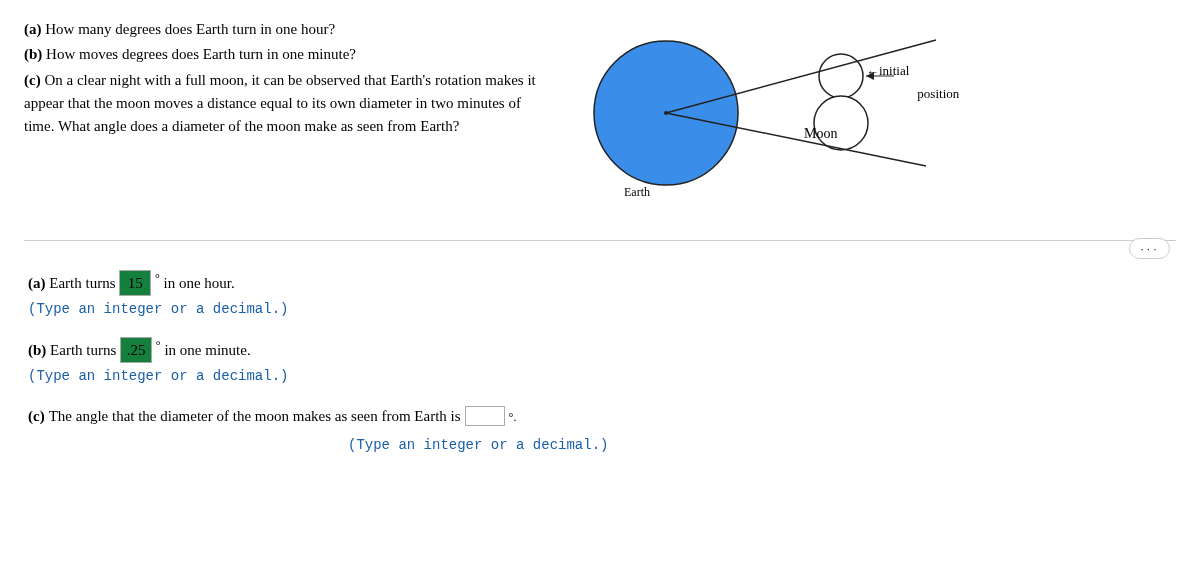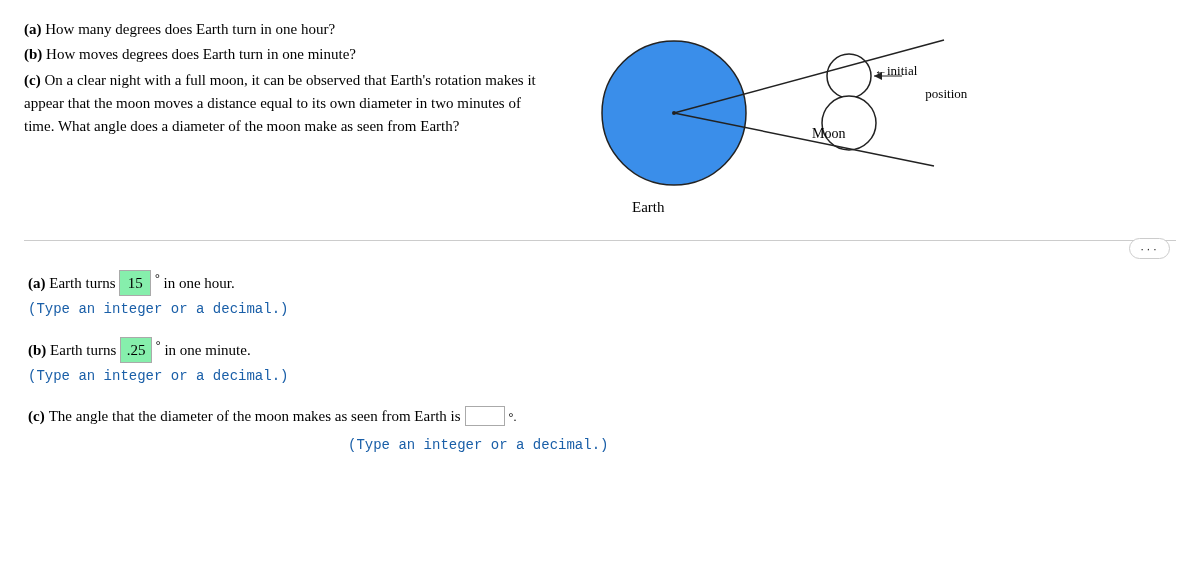--- a/index.html
+++ b/index.html
@@ -10,21 +10,21 @@
       color: #000;
       width: 1200px;
       min-height: 586px;
       overflow: hidden;
     }
 
     .top-section {
       display: flex;
       flex-direction: row;
       padding: 18px 24px 12px 24px;
-      gap: 20px;
+      gap: 12px;
       align-items: flex-start;
     }
 
     .question-text {
       flex: 0 0 520px;
       line-height: 1.55;
       font-size: 15px;
     }
 
     .question-text p {
@@ -41,23 +41,23 @@
     }
 
     .diagram-svg-container {
       position: relative;
       width: 420px;
       height: 200px;
     }
 
     .diagram-label-earth {
       position: absolute;
-      bottom: 2px;
+      bottom: 18px;
       left: 68px;
-      font-size: 15px;
+      font-size: 12px;
     }
 
     .diagram-label-moon {
       position: absolute;
       top: 108px;
       left: 248px;
       font-size: 14px;
     }
 
     .diagram-label-initial {
@@ -102,21 +102,21 @@
     .answer-hint {
       color: #1a5fa8;
       font-size: 14px;
       margin-top: 2px;
       font-family: Liberation Mono, monospace;
     }
 
     .answer-box {
       display: inline-block;
       border: 1px solid #aaa;
-      background: #86efac;
+      background: #15803d;
       min-width: 32px;
       padding: 0 4px;
       font-size: 15px;
       text-align: center;
       font-family: "Times New Roman", Times, serif;
     }
 
     .answer-input {
       display: inline-block;
       border: 1px solid #aaa;

